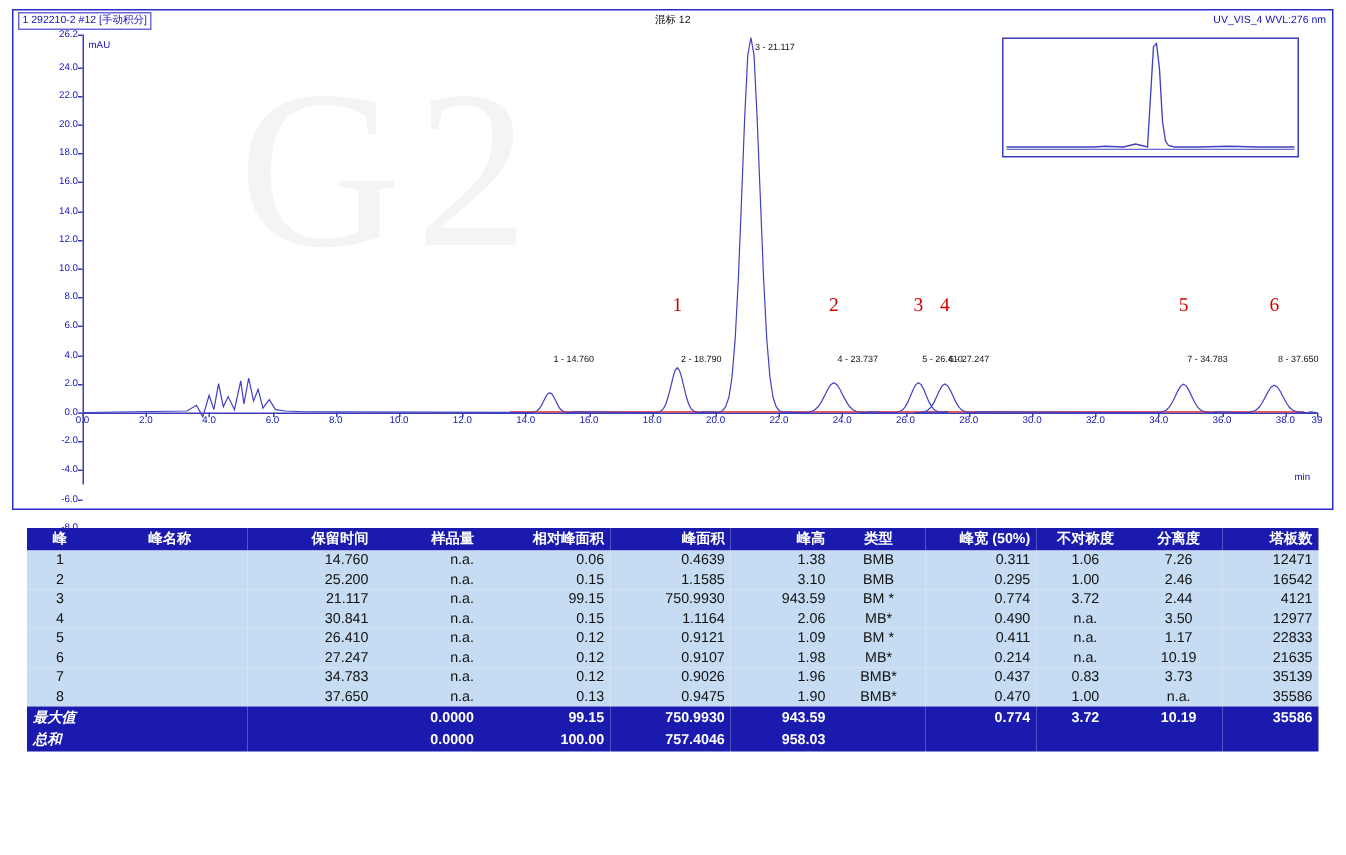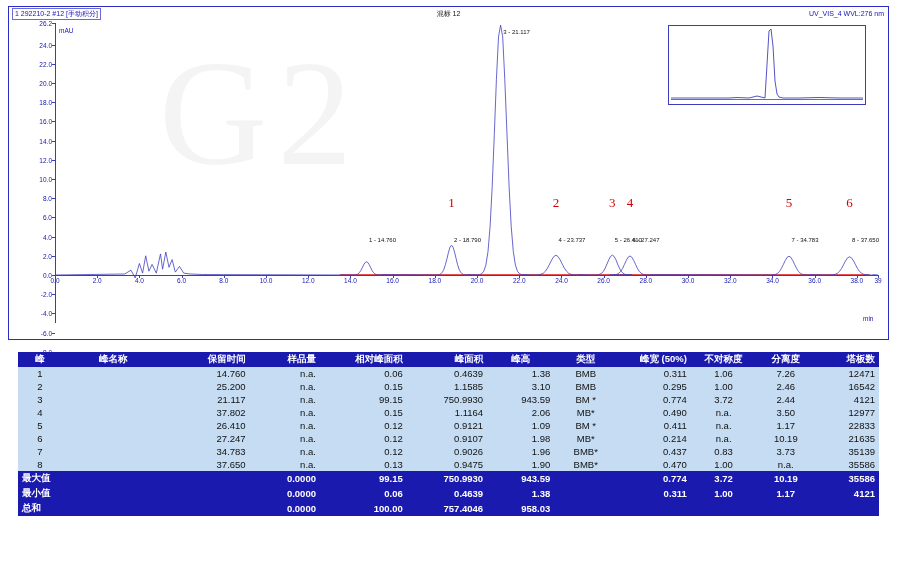--- a/index.html
+++ b/index.html
@@ -190,20 +190,21 @@
   }
   table.results td.center { text-align: center; }
   table.results td.left { text-align: left; }
   table.results tr.summary td {
     background: #1a1aae;
     color: #ffffff;
     font-weight: bold;
   }
   table.results tr.summary td.label {
     text-align: left;
+    font-style: italic;
   }
 </style>
 </head>
 <body>
 
 <div id="root">
 
   <div id="chrom-panel">
 
     <div id="watermark">G2</div>
@@ -343,21 +344,21 @@
   <div id="table-wrap">
     <table class="results">
       <thead>
         <tr id="hdr-row-1">
             <th class="center" style="width: 42px;">峰</th>
             <th class="left" style="width: 110px;">峰名称</th>
             <th class="" style="width: 86px;">保留时间</th>
             <th class="" style="width: 70px;">样品量</th>
             <th class="" style="width: 86px;">相对峰面积</th>
             <th class="" style="width: 80px;">峰面积</th>
-            <th class="" style="width: 66px; text-align: center;">峰高</th>
+            <th class="" style="width: 66px;">峰高</th>
             <th class="center" style="width: 62px;">类型</th>
             <th class="" style="width: 70px;">峰宽 (50%)</th>
             <th class="center" style="width: 62px;">不对称度</th>
             <th class="center" style="width: 56px;">分离度</th>
             <th class="" style="width: 62px;">塔板数</th>
           </tr>
       </thead>
       <tbody id="tbody">
           <tr>
             <td class="center">1</td>
@@ -397,21 +398,21 @@
             <td class="">943.59</td>
             <td class="center">BM *</td>
             <td class="">0.774</td>
             <td class="center">3.72</td>
             <td class="center">2.44</td>
             <td class="">4121</td>
           </tr>
           <tr>
             <td class="center">4</td>
             <td class="left"></td>
-            <td class="">37.802</td>
+            <td class="">30.841</td>
             <td class="">n.a.</td>
             <td class="">0.15</td>
             <td class="">1.1164</td>
             <td class="">2.06</td>
             <td class="center">MB*</td>
             <td class="">0.490</td>
             <td class="center">n.a.</td>
             <td class="center">3.50</td>
             <td class="">12977</td>
           </tr>
@@ -478,33 +479,20 @@
             <td class="">99.15</td>
             <td class="">750.9930</td>
             <td class="">943.59</td>
             <td class="center"></td>
             <td class="">0.774</td>
             <td class="center">3.72</td>
             <td class="center">10.19</td>
             <td class="">35586</td>
           </tr>
           <tr class="summary">
-            <td class="label" colspan="2">最小值</td>
-            <td class=""></td>
-            <td class="">0.0000</td>
-            <td class="">0.06</td>
-            <td class="">0.4639</td>
-            <td class="">1.38</td>
-            <td class="center"></td>
-            <td class="">0.311</td>
-            <td class="center">1.00</td>
-            <td class="center">1.17</td>
-            <td class="">4121</td>
-          </tr>
-          <tr class="summary">
             <td class="label" colspan="2">总和</td>
             <td class=""></td>
             <td class="">0.0000</td>
             <td class="">100.00</td>
             <td class="">757.4046</td>
             <td class="">958.03</td>
             <td class="center"></td>
             <td class=""></td>
             <td class="center"></td>
             <td class="center"></td>

